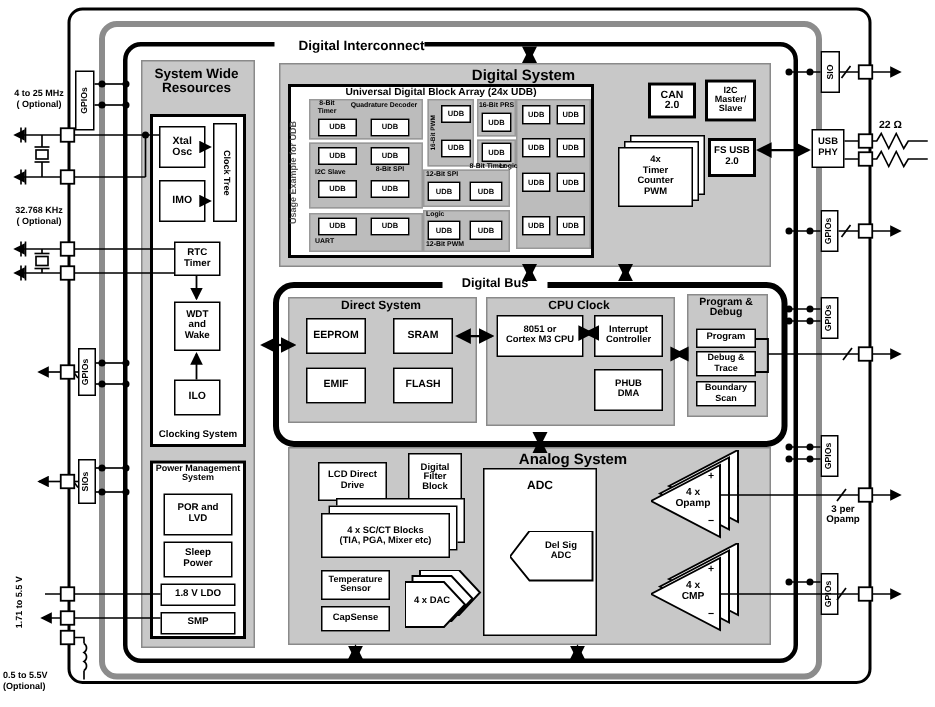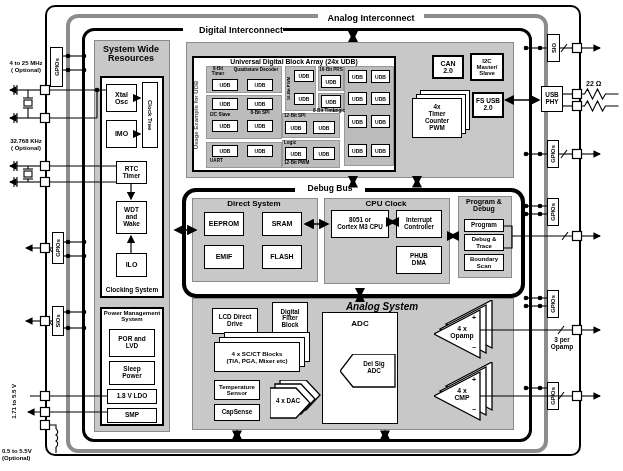--- a/index.html
+++ b/index.html
@@ -31,23 +31,20 @@
 </style>
 </head>
 <body>
 
 <div class="wrap">
 
   <div class="ring" style="left:45px;top:5px;width:532px;height:447px;border:2px solid #000;border-radius:10px;"></div>
   <div class="ring" style="left:66px;top:14px;width:474px;height:431px;border:4px solid #8c8c8c;"></div>
   <div class="ring" style="left:82px;top:28px;width:444px;height:408px;border:3px solid #000;"></div>
 
-  <div class="patch" style="left:318px;top:10px;width:106px;height:15px;font-size:9px;">
-    <span>Analog Interconnect</span>
-  </div>
   <div class="patch" style="left:183px;top:23px;width:100px;height:14px;font-size:9px;justify-content:flex-end;">
     <span>Digital Interconnect</span>
   </div>
 
   <div class="graybox z2" style="left:94px;top:40px;width:74px;height:390px;"></div>
   <div class="hdr pre z3" style="left:94px;top:45px;width:74px;font-size:9px;">System Wide
 Resources</div>
 
   <div class="wbox z3" style="left:100px;top:76px;width:64px;height:222px;background:#fff;"></div>
   <div class="wbox thin pre z4" style="left:106px;top:84px;width:31px;height:28px;font-size:7px;border-width:1.5px;">Xtal
@@ -68,20 +65,21 @@
   <div class="hdr pre z4" style="left:100px;top:310px;width:64px;font-size:6px;">Power Management
 System</div>
   <div class="wbox thin pre z4" style="left:109px;top:329px;width:46px;height:28px;font-size:6.5px;border-width:1.5px;">POR and
 LVD</div>
   <div class="wbox thin pre z4" style="left:109px;top:361px;width:46px;height:24px;font-size:6.5px;border-width:1.5px;">Sleep
 Power</div>
   <div class="wbox thin z4" style="left:107px;top:389px;width:50px;height:15px;font-size:6.5px;border-width:1.5px;">1.8 V LDO</div>
   <div class="wbox thin z4" style="left:107px;top:408px;width:50px;height:15px;font-size:6.5px;border-width:1.5px;">SMP</div>
 
   <div class="graybox z2" style="left:186px;top:42px;width:326px;height:134px;"></div>
+  <div class="hdr z3" style="left:186px;top:46px;width:326px;font-size:10px;">Digital System</div>
 
   <div class="wbox z3" style="left:192px;top:56px;width:204px;height:116px;background:#fff;"></div>
   <div class="hdr z4" style="left:192px;top:58px;width:204px;font-size:6.8px;">Universal Digital Block Array (24x UDB)</div>
   <div class="abs z4" style="left:188px;top:62px;width:16px;height:106px;display:flex;align-items:center;justify-content:center;">
     <span class="r90" style="font-size:6px;color:#555;">Usage Example for UDB</span>
   </div>
 
   <div class="udbg z4" style="left:206px;top:66px;width:76px;height:27px;"></div>
   <div class="tiny pre z5" style="left:207px;top:67px;width:22px;">8-Bit
 Timer</div>
@@ -150,21 +148,21 @@
     <div class="layer pre" style="left:0;top:8px;width:50px;height:40px;font-size:6.3px;font-weight:bold;text-align:center;line-height:1.08;display:flex;align-items:center;justify-content:center;">4x
 Timer
 Counter
 PWM</div>
   </div>
   <div class="wbox pre z4" style="left:472px;top:92px;width:32px;height:26px;font-size:6.5px;">FS USB
 2.0</div>
 
   <div class="ring z2" style="left:182px;top:188px;width:335px;height:102px;border:4px solid #000;border-radius:14px;"></div>
   <div class="patch" style="left:295px;top:181px;width:70px;height:13px;font-size:8.5px;">
-    <span>Debug Bus</span>
+    <span>Digital Bus</span>
   </div>
 
   <div class="graybox z3" style="left:192px;top:198px;width:124px;height:82px;"></div>
   <div class="hdr z4" style="left:192px;top:200px;width:124px;font-size:8px;">Direct System</div>
   <div class="wbox thin z4" style="left:204px;top:212px;width:40px;height:24px;font-size:7px;border-width:1.5px;">EEPROM</div>
   <div class="wbox thin z4" style="left:262px;top:212px;width:40px;height:24px;font-size:7px;border-width:1.5px;">SRAM</div>
   <div class="wbox thin z4" style="left:204px;top:245px;width:40px;height:24px;font-size:7px;border-width:1.5px;">EMIF</div>
   <div class="wbox thin z4" style="left:262px;top:245px;width:40px;height:24px;font-size:7px;border-width:1.5px;">FLASH</div>
 
   <div class="graybox z3" style="left:324px;top:198px;width:124px;height:84px;"></div>
@@ -179,21 +177,21 @@
   <div class="graybox z3" style="left:458px;top:196px;width:52px;height:80px;"></div>
   <div class="hdr pre z4" style="left:458px;top:198px;width:52px;font-size:7px;">Program &amp;
 Debug</div>
   <div class="wbox thin z4" style="left:464px;top:219px;width:40px;height:13px;font-size:6.3px;border-width:1.5px;">Program</div>
   <div class="wbox thin pre z4" style="left:464px;top:234px;width:40px;height:17px;font-size:6px;border-width:1.5px;">Debug &amp;
 Trace</div>
   <div class="wbox thin pre z4" style="left:464px;top:254px;width:40px;height:17px;font-size:6px;border-width:1.5px;">Boundary
 Scan</div>
 
   <div class="graybox z2" style="left:192px;top:298px;width:320px;height:130px;"></div>
-  <div class="hdr z3" style="left:312px;top:302px;width:140px;font-size:10px;font-style:italic;">Analog System</div>
+  <div class="hdr z3" style="left:312px;top:302px;width:140px;font-size:10px;">Analog System</div>
 
   <div class="wbox thin pre z4" style="left:212px;top:308px;width:46px;height:26px;font-size:6.3px;border-width:1.5px;">LCD Direct
 Drive</div>
   <div class="wbox thin pre z4" style="left:272px;top:302px;width:36px;height:33px;font-size:6.3px;border-width:1.5px;">Digital
 Filter
 Block</div>
 
   <div class="abs z4" style="left:214px;top:332px;width:98px;height:42px;">
     <div class="layer" style="left:10px;top:0;width:86px;height:30px;"></div>
     <div class="layer" style="left:5px;top:5px;width:86px;height:30px;"></div>

